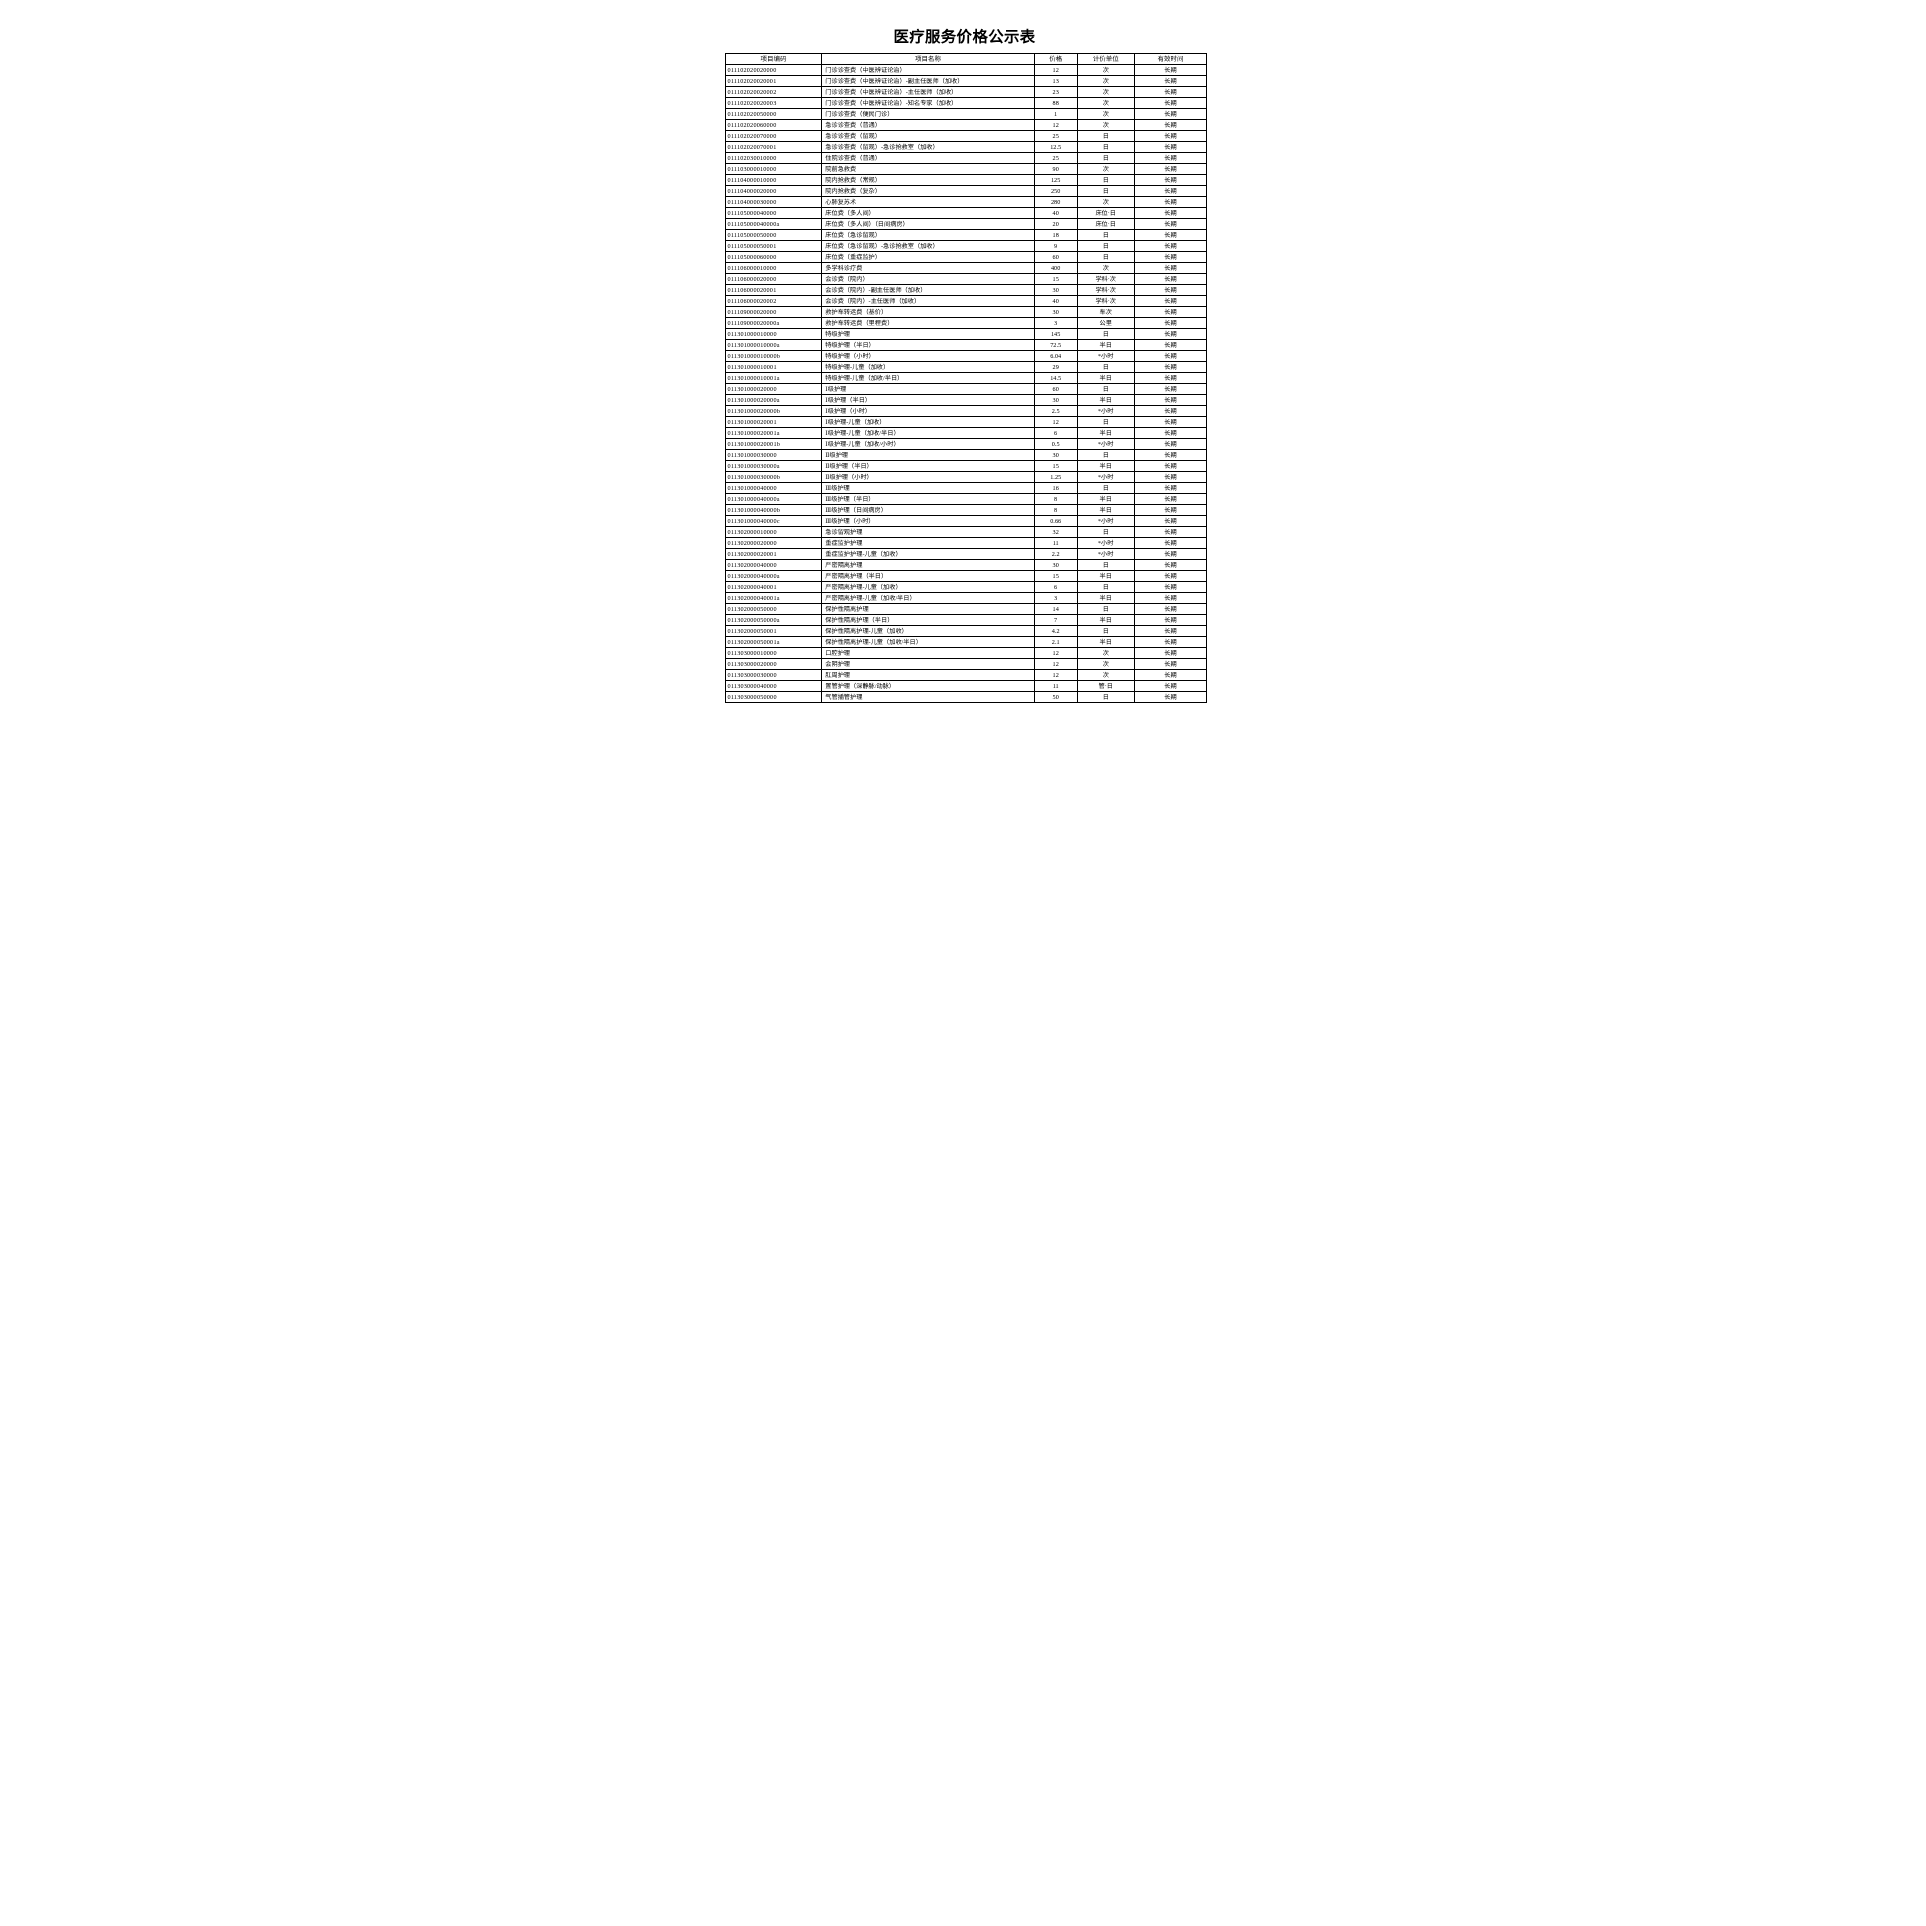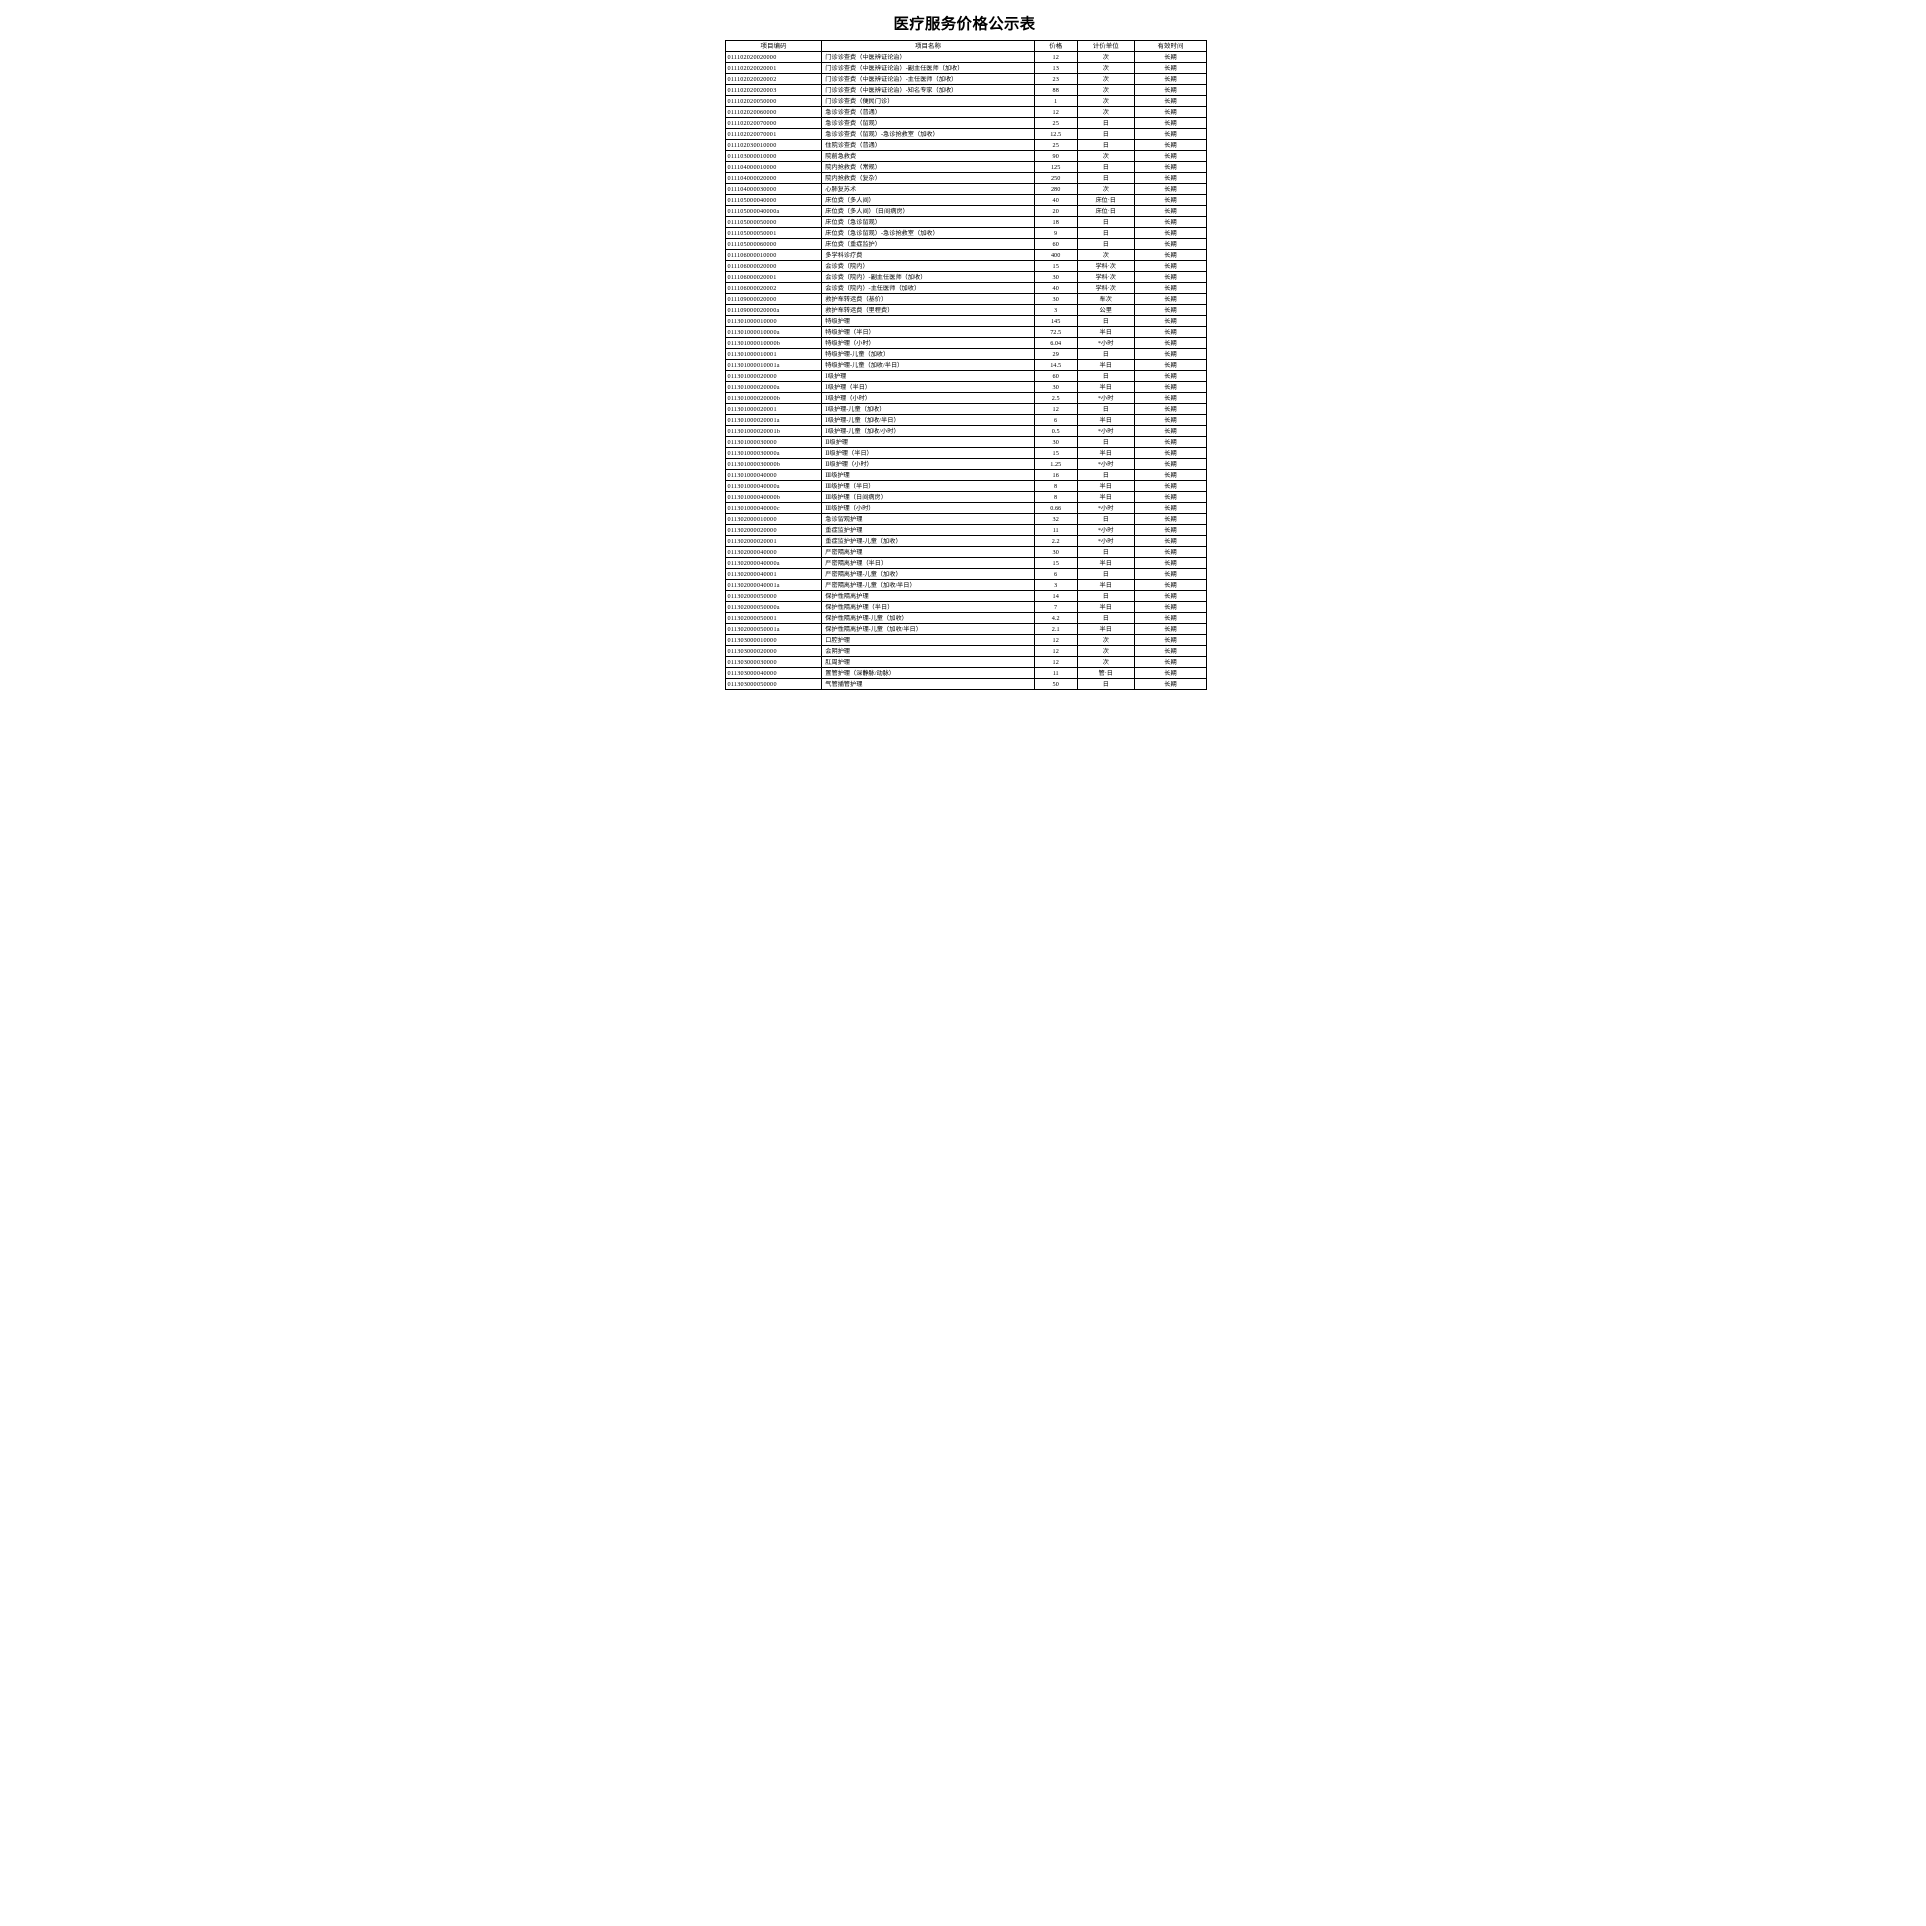--- a/index.html
+++ b/index.html
@@ -6,21 +6,21 @@
   html, body {
     margin: 0;
     padding: 0;
     background: #ffffff;
     color: #000000;
     font-family: "Liberation Serif", "DejaVu Serif", serif;
   }
   .page {
     width: 550px;
     min-height: 712px;
-    margin: 3px auto;
+    margin: 16px auto;
     box-sizing: border-box;
     padding: 10.8px 34px 15.4px 37px;
     background: #ffffff;
   }
   h1.doc-title {
     margin: 0 0 5.4px 0;
     text-align: center;
     font-size: 15.4px;
     font-weight: bold;
     letter-spacing: 0.4px;

